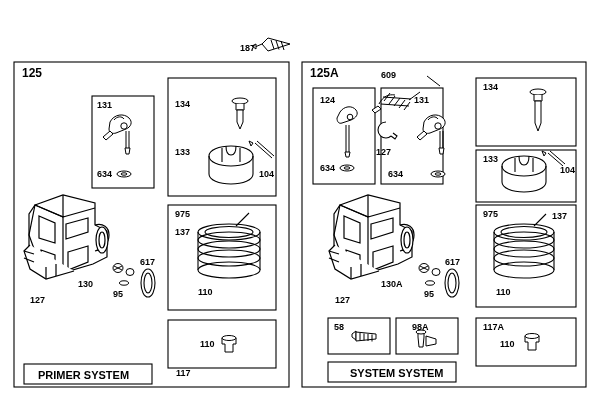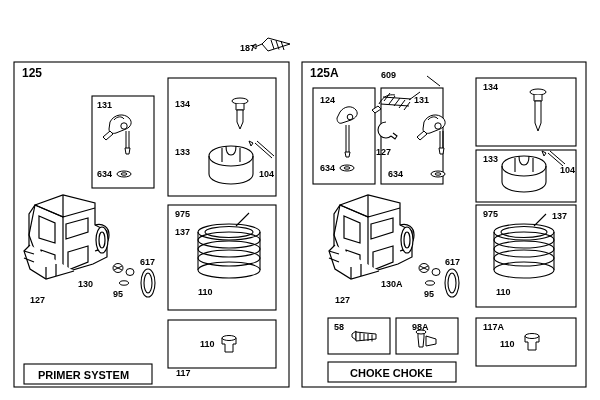--- a/index.html
+++ b/index.html
@@ -331,15 +331,15 @@
   <div class="lbl" style="left:552px; top:212px;">137</div>
   <div class="lbl" style="left:496px; top:288px;">110</div>
   <div class="lbl" style="left:445px; top:258px;">617</div>
   <div class="lbl" style="left:335px; top:296px;">127</div>
   <div class="lbl" style="left:381px; top:280px;">130A</div>
   <div class="lbl" style="left:424px; top:290px;">95</div>
   <div class="lbl" style="left:334px; top:323px;">58</div>
   <div class="lbl" style="left:412px; top:323px;">98A</div>
   <div class="lbl" style="left:483px; top:323px;">117A</div>
   <div class="lbl" style="left:500px; top:340px;">110</div>
-  <div class="sys" style="left:350px; top:367px;">CHOKE CHOKE</div>
+  <div class="sys" style="left:350px; top:367px;">SYSTEM SYSTEM</div>
 
 </div>
 
 </body></html>

